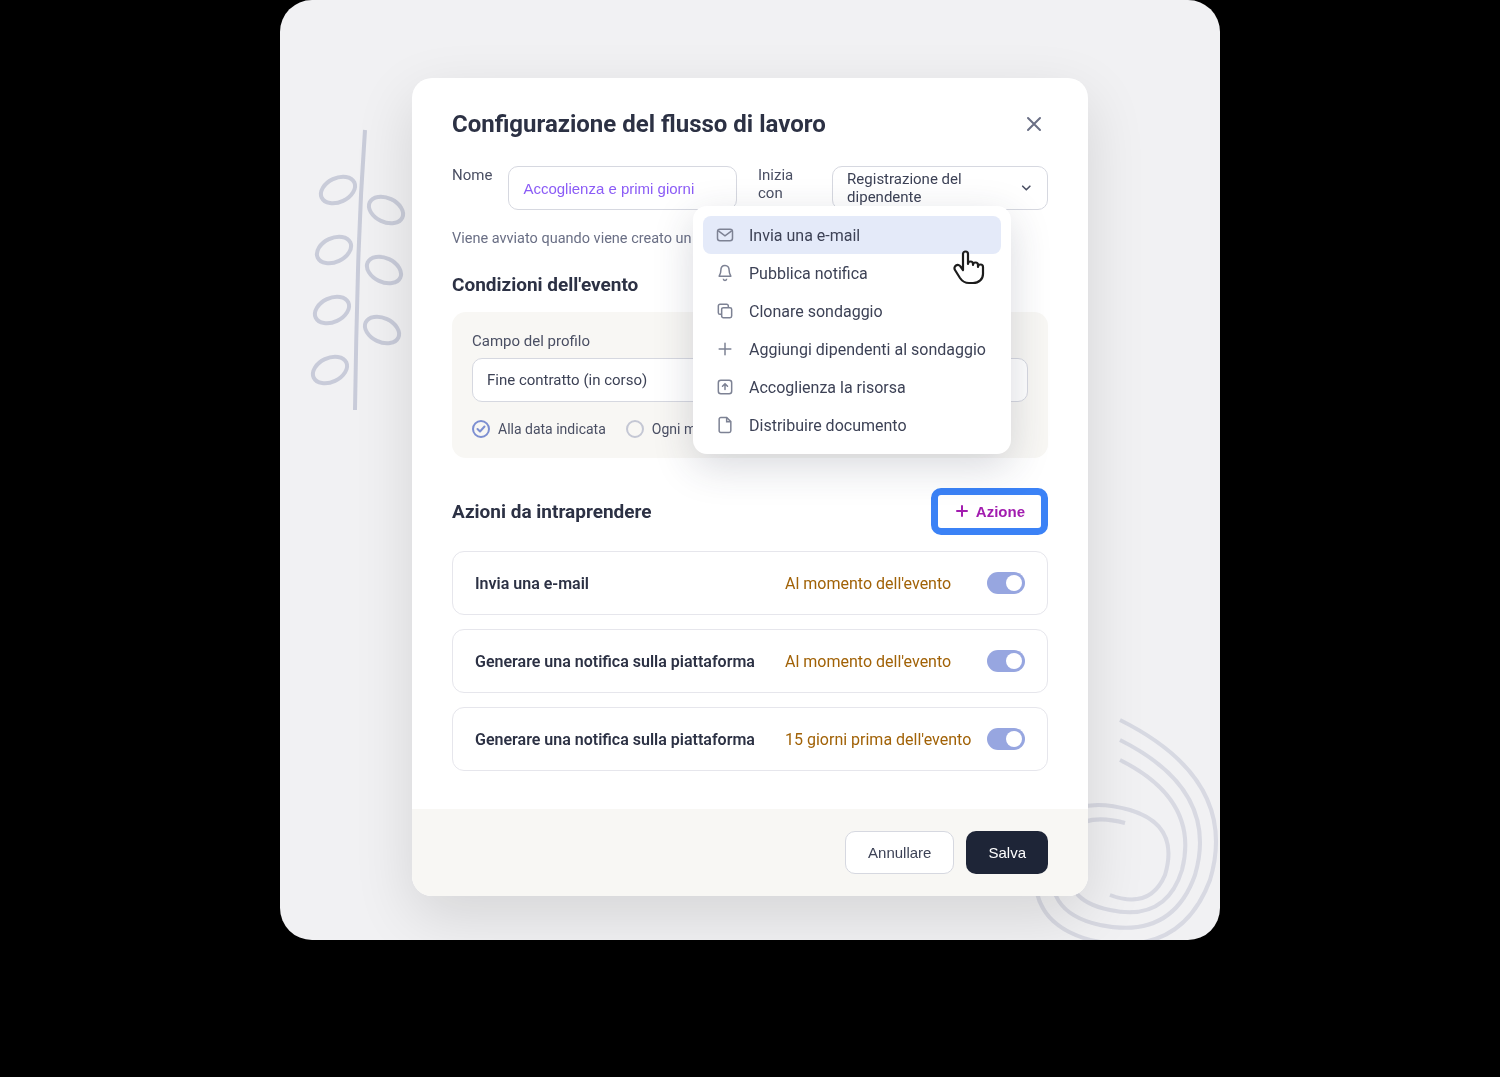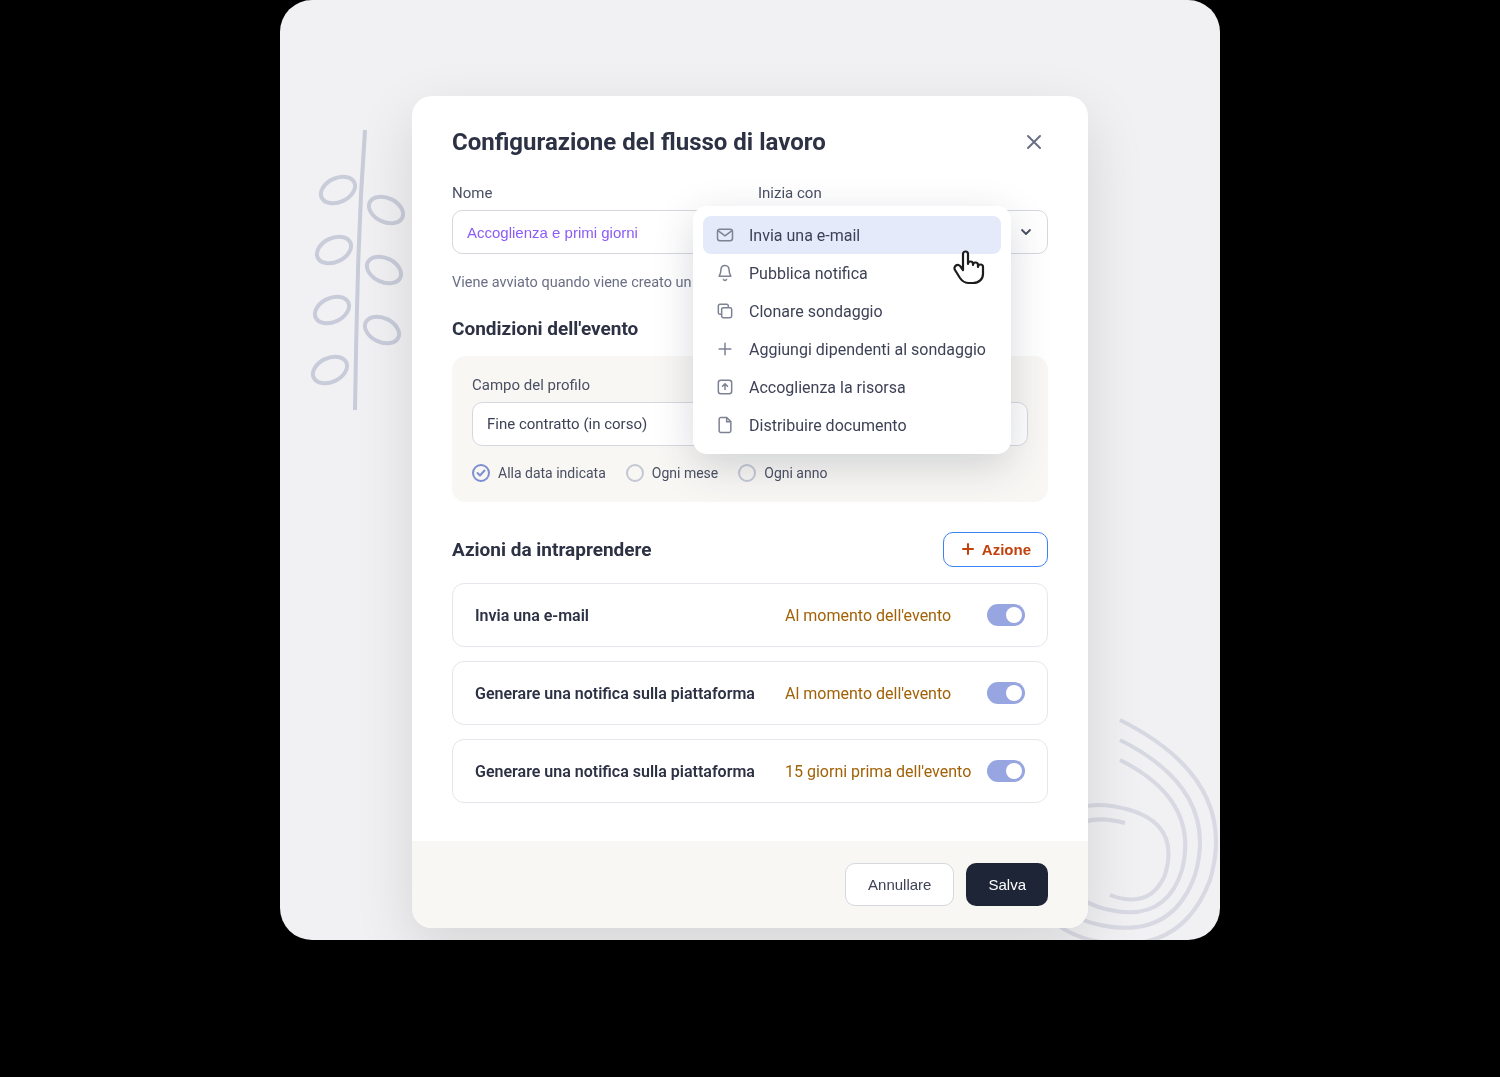--- a/index.html
+++ b/index.html
@@ -30,21 +30,21 @@
     }
     .bg-decoration-right {
       position: absolute;
       right: -60px;
       bottom: -60px;
       opacity: 0.35;
     }
     .modal {
       position: absolute;
       left: 50%;
-      top: 96px;
+      top: 78px;
       transform: translateX(-50%);
       width: 676px;
       background: #fff;
       border-radius: 20px;
       box-shadow: 0 20px 60px rgba(0,0,0,0.12);
       overflow: visible;
     }
     .modal-header {
       display: flex;
       justify-content: space-between;
@@ -70,22 +70,21 @@
     .modal-body {
       padding: 20px 40px 24px;
     }
     .form-row {
       display: flex;
       gap: 16px;
     }
     .form-group {
       flex: 1;
       display: flex;
-      flex-direction: column;
-      gap: 8px;
+      gap: 16px;
     }
     .label {
       font-size: 15px;
       color: #4a4f63;
     }
     .input {
       height: 44px;
       border: 1px solid #d6d8e0;
       border-radius: 10px;
       padding: 0 14px;
@@ -166,23 +165,23 @@
       display: flex;
       justify-content: space-between;
       align-items: center;
       margin-top: 30px;
       margin-bottom: 16px;
     }
     .add-action-btn {
       display: flex;
       align-items: flex-start;
       gap: 6px;
-      border: 1px solid #3b82f6;
-      background: #fff;
-      color: #c2410c;
+      border: 7px solid #3b82f6;
+      background: #fff;
+      color: #a21caf;
       font-size: 15px;
       font-weight: 600;
       padding: 8px 16px;
       border-radius: 10px;
       cursor: pointer;
     }
     .action-card {
       border: 1px solid #e6e6ec;
       border-radius: 12px;
       padding: 20px 22px;

